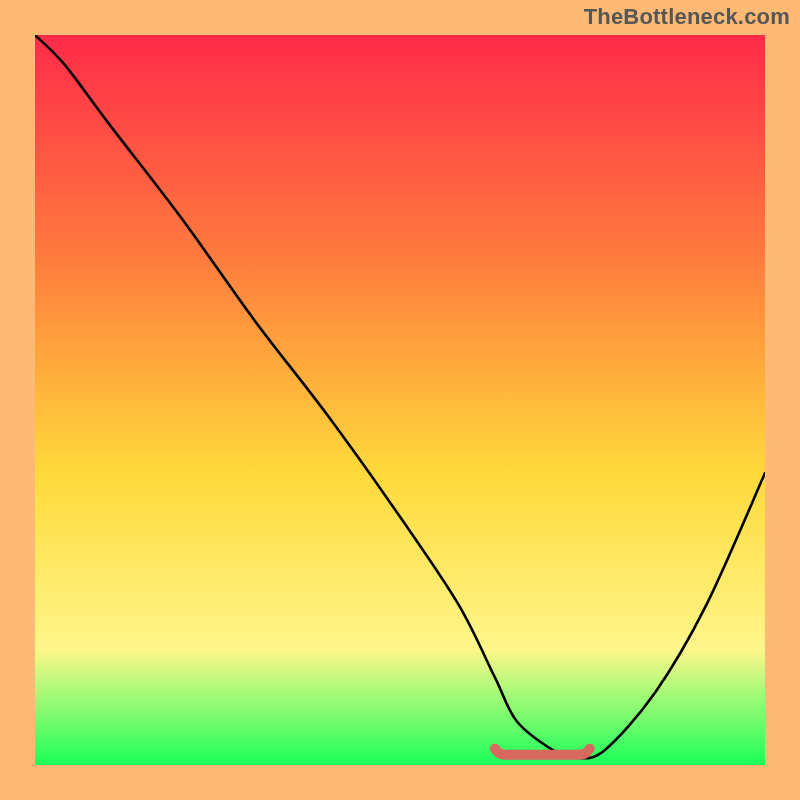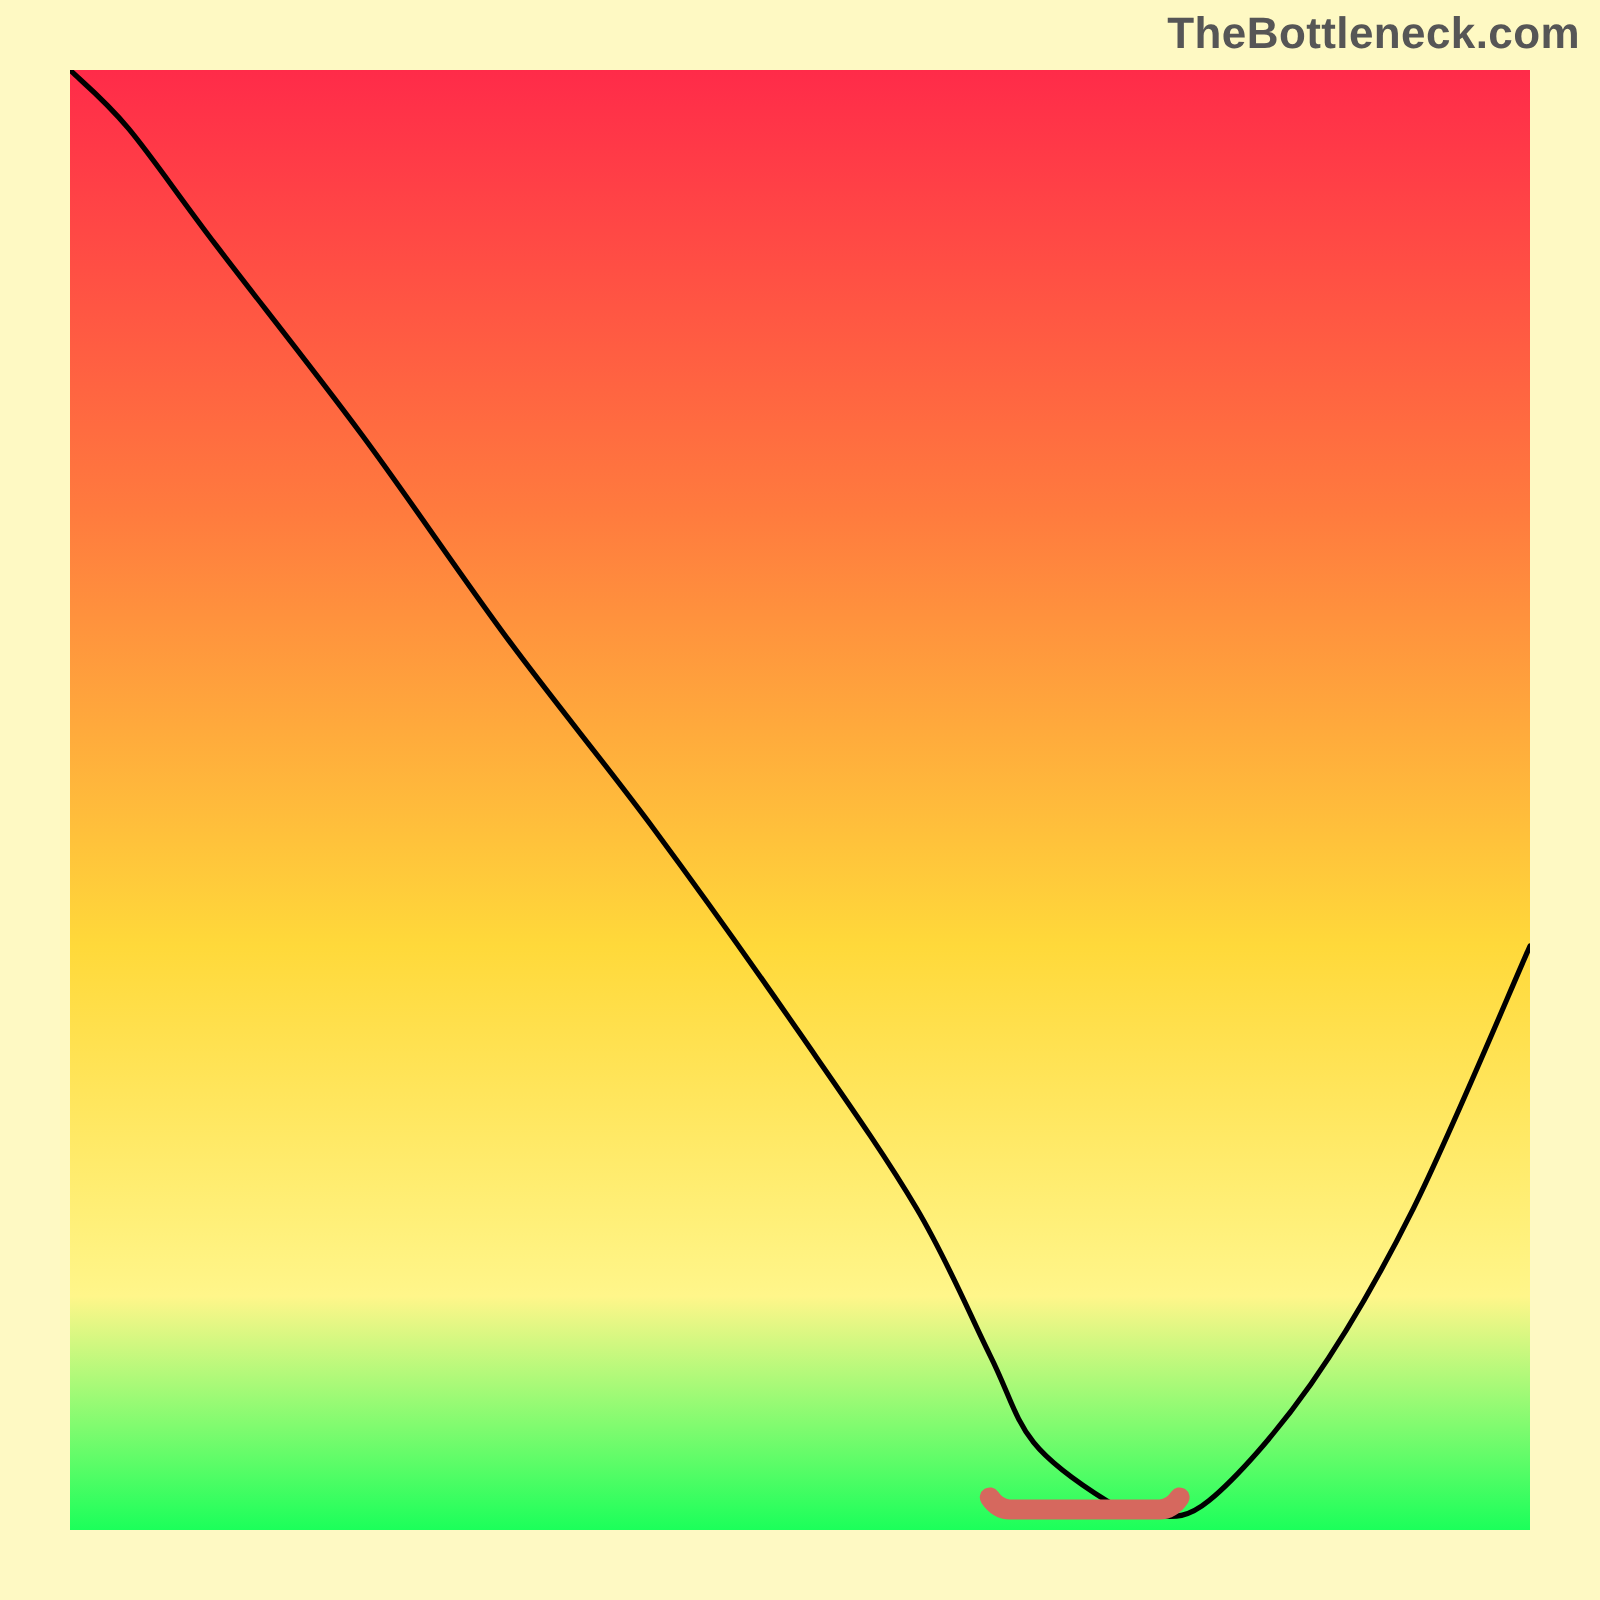--- a/index.html
+++ b/index.html
@@ -1,21 +1,21 @@
 <!DOCTYPE html>
 <html><head>
 <meta charset="utf-8">
 <style>
   * { margin: 0; padding: 0; box-sizing: border-box; }
   html, body { width: 800px; height: 800px; overflow: hidden; background: #000; }
   .frame {
     position: relative;
     width: 800px;
     height: 800px;
-    background: #fef9c3;
+    background: #fdba74;
   }
   .watermark {
     position: absolute;
     top: 4px;
     right: 10px;
     font-family: Arial, Helvetica, sans-serif;
     font-size: 22px;
     font-weight: 600;
     color: #565656;
     letter-spacing: 0.2px;

